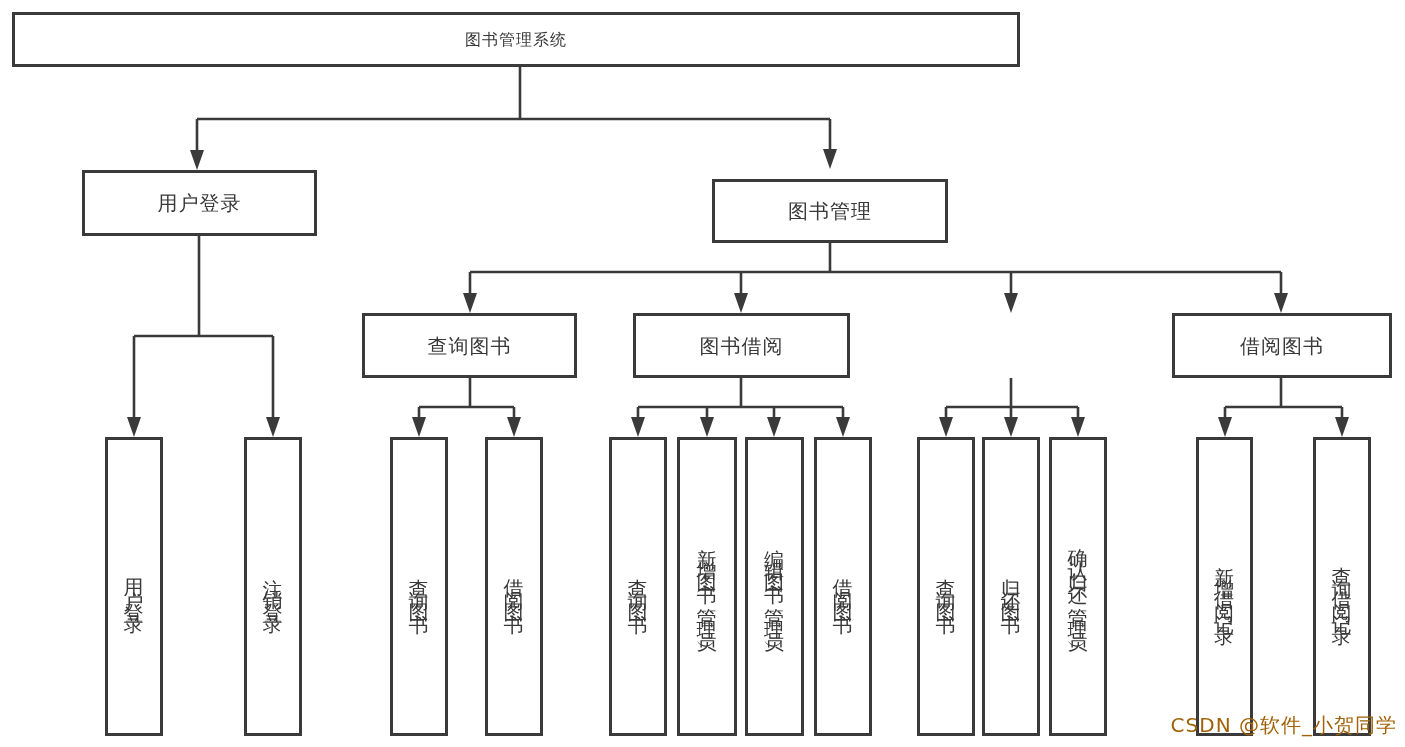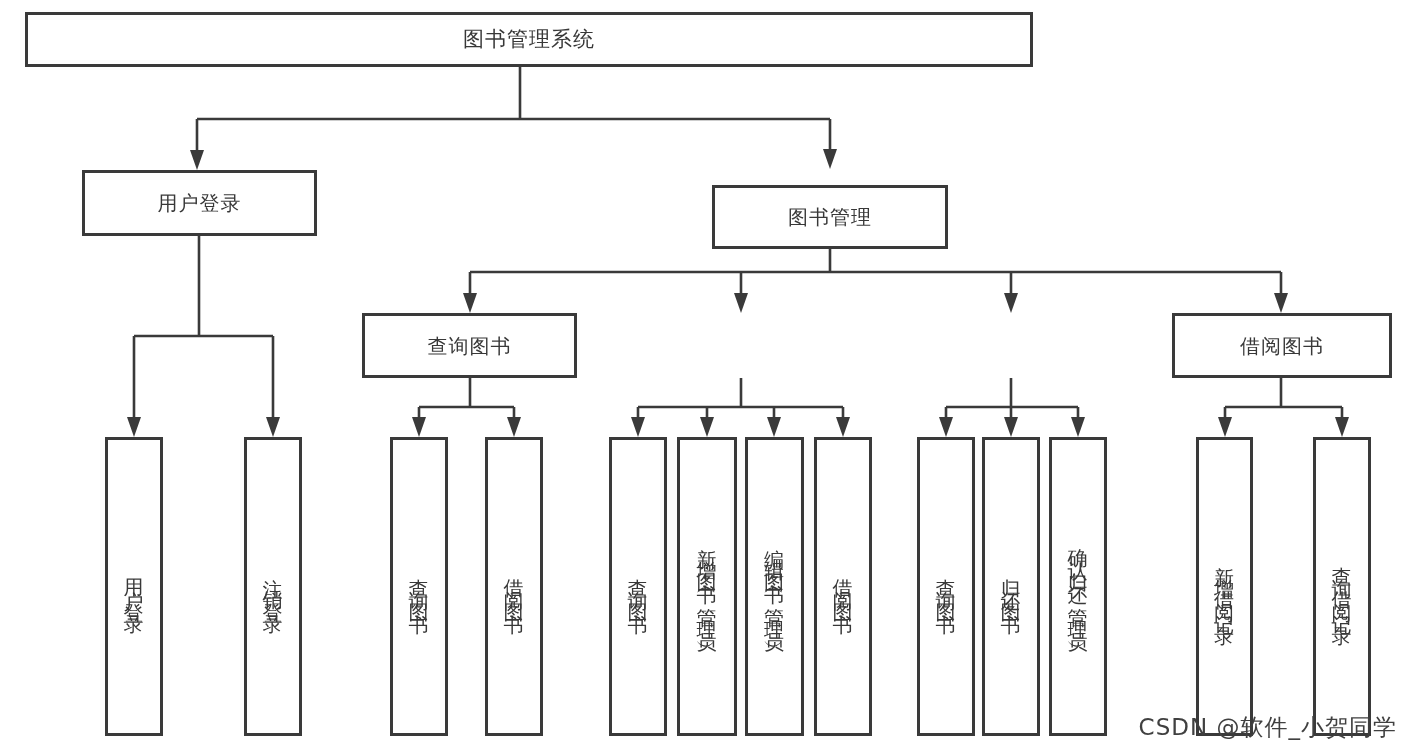--- a/index.html
+++ b/index.html
@@ -16,35 +16,35 @@
     box-sizing:border-box;
     background:#ffffff;
     border:3px solid #3a3a3a;
     display:flex;align-items:center;justify-content:center;
     color:#383838;
     font-size:20px;
     line-height:1.2;
     letter-spacing:1px;
     white-space:nowrap;
   }
-  .node.title{font-size:21px;margin-left:13px;}
+  .node.title{font-size:16px;}
   .leaf{top:437px;width:58px;height:299px;}
   .leaf .vtext{
     writing-mode:vertical-rl;
     text-orientation:mixed;
     letter-spacing:12px;
     line-height:1;
     font-size:20px;
     white-space:nowrap;
   }
   .watermark{
     position:absolute;
     top:712px;right:8px;
-    font-size:23px;
-    color:#404040;
+    font-size:20px;
+    color:#a16207;
     letter-spacing:1px;
     z-index:10;
     white-space:nowrap;
   }
 </style>
 </head>
 <body>
 
 <div class="stage">
 
@@ -80,26 +80,29 @@
     </g>
   </svg>
 
   <div class="node title" style="left:12px;top:12px;width:1008px;height:55px">
     <span>图书管理系统</span>
   </div>
 
   <div class="node" style="left:82px;top:170px;width:235px;height:66px">
     <span>用户登录</span>
   </div>
-  <div class="node" style="left:712px;top:185px;width:236px;height:64px">
+  <div class="node" style="left:712px;top:179px;width:236px;height:64px">
     <span>图书管理</span>
   </div>
 
   <div class="node" style="left:362px;top:313px;width:215px;height:65px">
     <span>查询图书</span>
+  </div>
+  <div class="node" style="left:633px;top:313px;width:217px;height:65px">
+    <span>图书借阅</span>
   </div>
   <div class="node" style="left:1172px;top:313px;width:220px;height:65px">
     <span>借阅图书</span>
   </div>
 
   <div class="node leaf" style="left:105px">
     <span class="vtext">用户登录</span>
   </div>
   <div class="node leaf" style="left:244px">
     <span class="vtext">注销登录</span>

